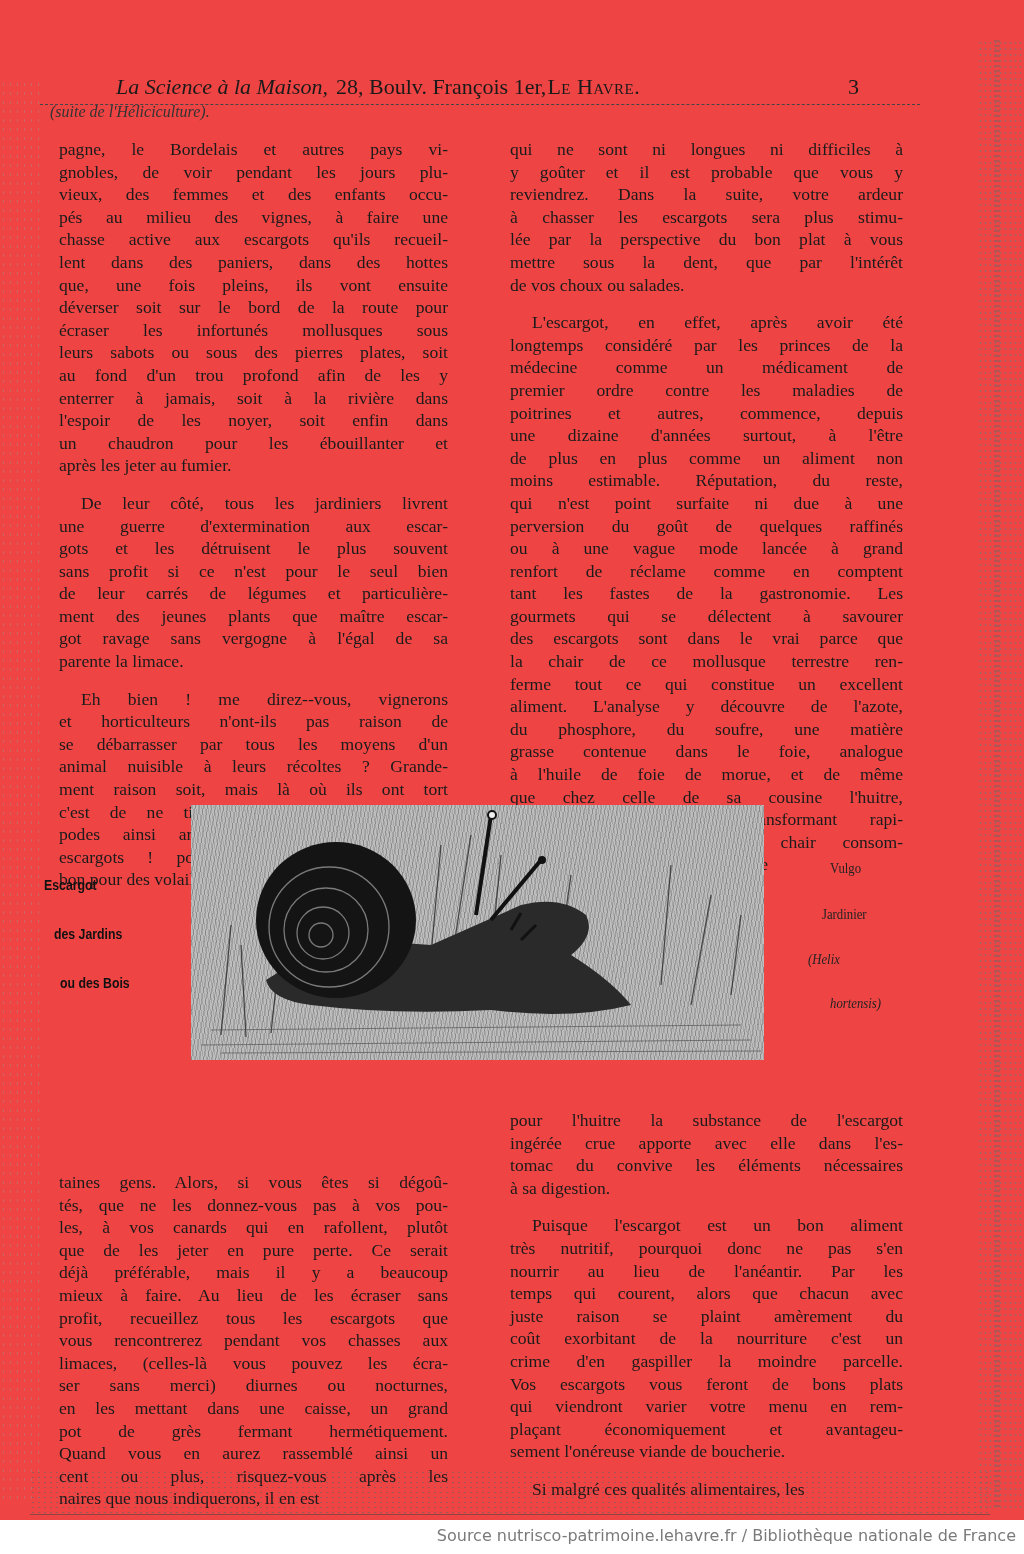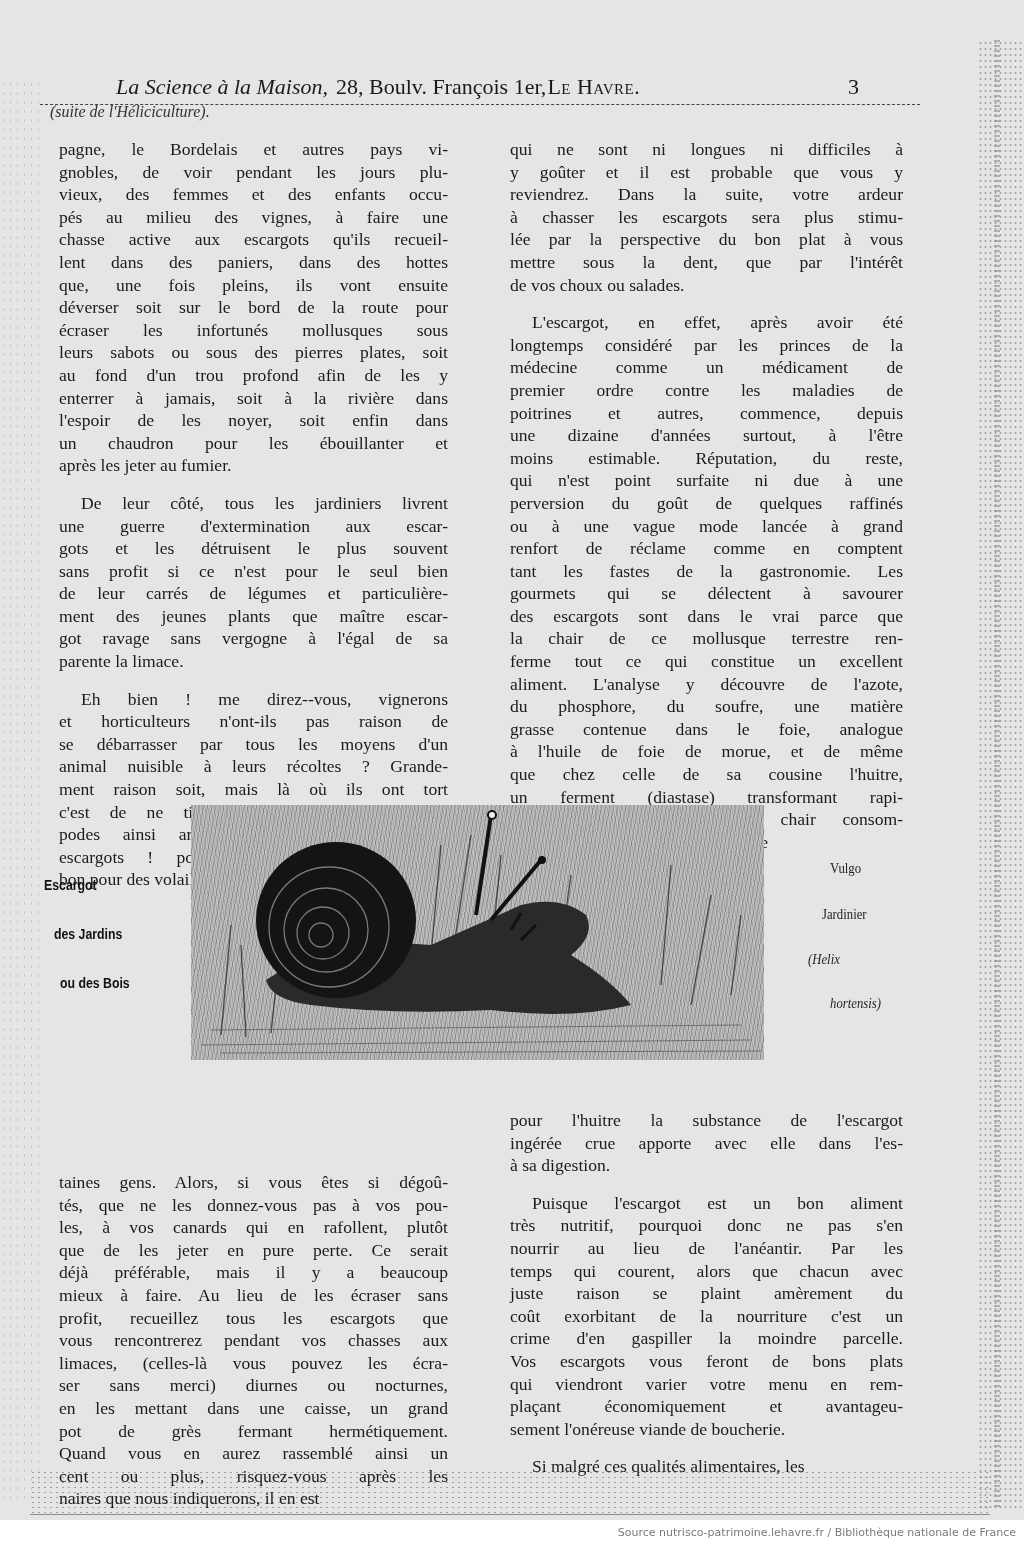--- a/index.html
+++ b/index.html
@@ -2,21 +2,21 @@
 <html><head>
 <meta charset="utf-8">
 <style>
   html, body { margin: 0; padding: 0; }
   body {
     width: 1024px; height: 1554px; position: relative; overflow: hidden;
     background: #ffffff;
     font-family: "DejaVu Serif", "Liberation Serif", serif;
     color: #1a1a1a;
   }
-  .page { position: absolute; left: 0; top: 0; width: 1024px; height: 1520px; background: #e5e5e5; }
+  .page { position: absolute; left: 0; top: 0; width: 1024px; height: 1520px; background: #ef4444; }
   .speckle-left {
     position: absolute; left: 0; top: 80px; width: 40px; height: 1420px;
     background-image: radial-gradient(#9a9a9a 0.7px, transparent 1px);
     background-size: 7px 9px; opacity: 0.45;
   }
   .speckle-right {
     position: absolute; right: 0; top: 40px; width: 46px; height: 1470px;
     background-image: radial-gradient(#777 0.8px, transparent 1.2px);
     background-size: 5px 6px; opacity: 0.6;
   }
@@ -69,21 +69,21 @@
     position: absolute; font-family: "Liberation Sans", sans-serif; font-weight: bold;
     font-size: 15px; color: #111; transform: scaleX(0.82); transform-origin: left center;
   }
   .cap-r {
     position: absolute; font-family: "Liberation Serif", serif; font-size: 15px; color: #222;
     transform: scaleX(0.85); transform-origin: left center;
   }
   .cap-r.it { font-style: italic; }
   .footer {
     position: absolute; left: 0; top: 1526px; width: 1016px; text-align: right;
-    font-family: "DejaVu Sans", sans-serif; font-size: 11px; color: #7a7a7a;
+    font-family: "DejaVu Sans", sans-serif; font-size: 16px; color: #7a7a7a;
   }
 </style>
 </head>
 <body>
 
 <div class="page">
   <div class="speckle-left"></div>
   <div class="speckle-right"></div>
   <div class="speckle-bottom"></div>
 
@@ -147,20 +147,21 @@
         <span class="l">mettre sous la dent, que par l'intérêt</span>
         <span class="l last">de vos choux ou salades.</span>
       </p>
       <p>
         <span class="l" style="text-indent: 22px;">L'escargot, en effet, après avoir été</span>
         <span class="l">longtemps considéré par les princes de la</span>
         <span class="l">médecine comme un médicament de</span>
         <span class="l">premier ordre contre les maladies de</span>
         <span class="l">poitrines et autres, commence, depuis</span>
         <span class="l">une dizaine d'années surtout, à l'être</span>
+        <span class="l">de plus en plus comme un aliment non</span>
         <span class="l">moins estimable. Réputation, du reste,</span>
         <span class="l">qui n'est point surfaite ni due à une</span>
         <span class="l">perversion du goût de quelques raffinés</span>
         <span class="l">ou à une vague mode lancée à grand</span>
         <span class="l">renfort de réclame comme en comptent</span>
         <span class="l">tant les fastes de la gastronomie. Les</span>
         <span class="l">gourmets qui se délectent à savourer</span>
         <span class="l">des escargots sont dans le vrai parce que</span>
         <span class="l">la chair de ce mollusque terrestre ren-</span>
         <span class="l">ferme tout ce qui constitue un excellent</span>
@@ -237,20 +238,21 @@
         <span class="l">pot de grès fermant hermétiquement.</span>
         <span class="l">Quand vous en aurez rassemblé ainsi un</span>
         <span class="l">cent ou plus, risquez-vous après les</span>
         <span class="l last">naires que nous indiquerons, il en est</span>
       </p>
     </div>
   <div class="col" id="col4">
       <p>
         <span class="l">pour l'huitre la substance de l'escargot</span>
         <span class="l">ingérée crue apporte avec elle dans l'es-</span>
+        <span class="l">tomac du convive les éléments nécessaires</span>
         <span class="l last">à sa digestion.</span>
       </p>
       <p>
         <span class="l" style="text-indent: 22px;">Puisque l'escargot est un bon aliment</span>
         <span class="l">très nutritif, pourquoi donc ne pas s'en</span>
         <span class="l">nourrir au lieu de l'anéantir. Par les</span>
         <span class="l">temps qui courent, alors que chacun avec</span>
         <span class="l">juste raison se plaint amèrement du</span>
         <span class="l">coût exorbitant de la nourriture c'est un</span>
         <span class="l">crime d'en gaspiller la moindre parcelle.</span>

